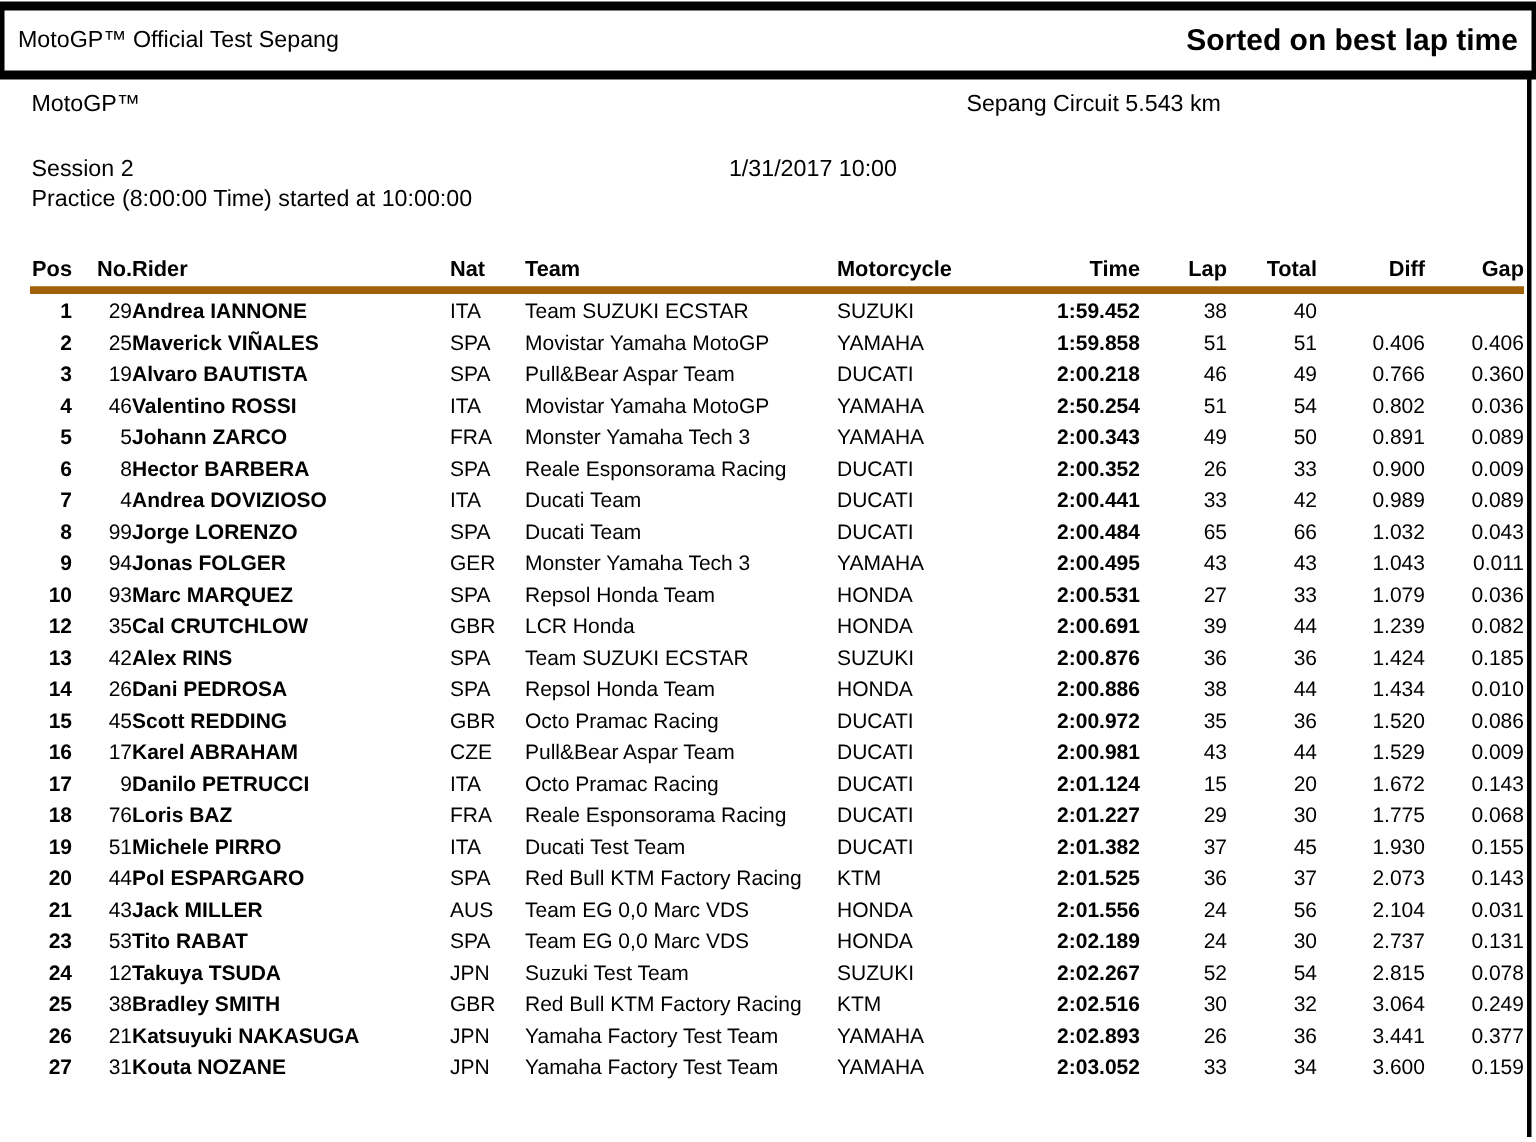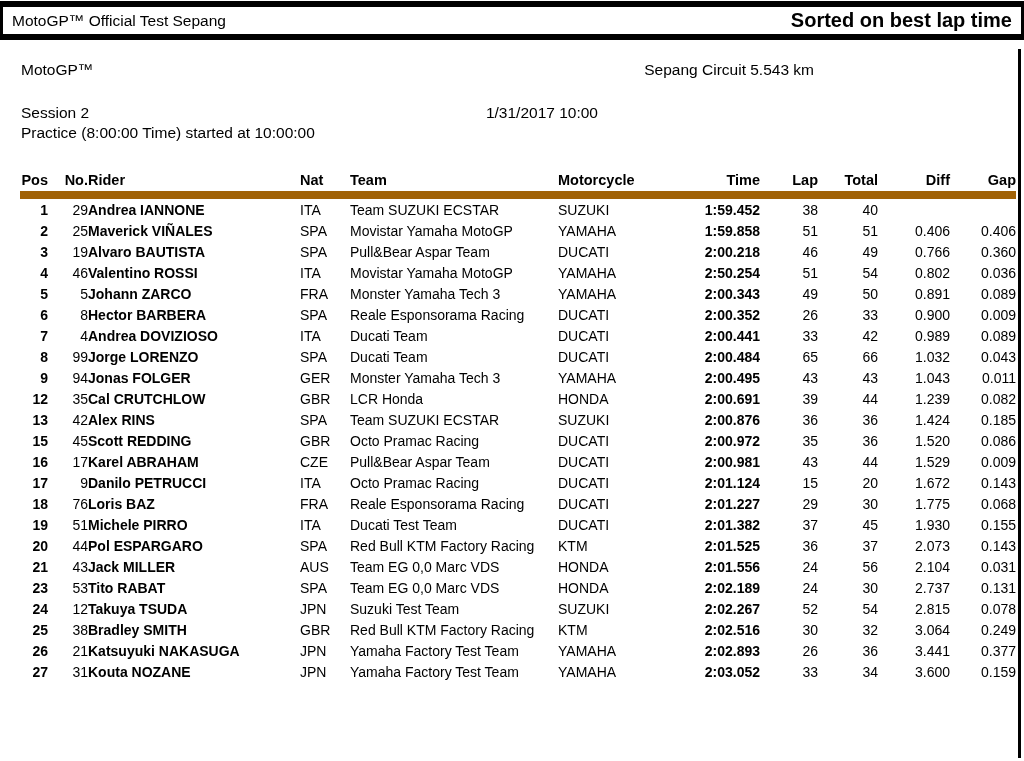--- a/index.html
+++ b/index.html
@@ -5,21 +5,21 @@
   html, body { margin:0; padding:0; }
   body {
     width:1024px; height:761px;
     background:#ffffff; color:#000;
     font-family:"Liberation Sans","DejaVu Sans",sans-serif;
     position:relative; overflow:hidden;
   }
 
   
   .header-box {
-    position:absolute; top:1px; left:0; width:1024px; height:39px;
+    position:absolute; top:1px; left:0; width:1024px; height:52px;
     box-sizing:border-box;
     border-top:6px solid #000; border-bottom:6px solid #000;
     border-left:3px solid #000; border-right:3px solid #000;
     display:flex; align-items:center; justify-content:space-between;
     padding:0 9px;
   }
   .doc-title  { font-size:15.5px; letter-spacing:0; }
   .sort-title { font-size:20px; font-weight:bold; }
 
   
@@ -32,21 +32,21 @@
   .info-line span { position:absolute; top:0; }
 
   
   table.results {
     position:absolute; left:20px; top:165px; width:996px;
     border-collapse:collapse; table-layout:fixed;
   }
   table.results th {
     font-size:14.5px; font-weight:bold; height:23px;
     vertical-align:bottom; padding:0 0 3px 0;
-    border-bottom:8px solid #a16207; white-space:nowrap;
+    border-bottom:5px solid #a16207; white-space:nowrap;
   }
   table.results td {
     font-size:14px; height:21px; padding:0;
     vertical-align:middle; white-space:nowrap; overflow:hidden;
   }
   .col-pos        { text-align:right; font-weight:bold; }
   .col-no         { text-align:right; }
   td.col-rider    { text-align:left; padding-left:18px; font-weight:bold; }
   th.col-rider    { text-align:left; padding-left:14px; }
   .col-nat        { text-align:left; padding-left:8px; }
@@ -228,20 +228,33 @@
         <td class="col-nat">GER</td>
         <td class="col-team">Monster Yamaha Tech 3</td>
         <td class="col-motorcycle">YAMAHA</td>
         <td class="col-time">2:00.495</td>
         <td class="col-lap">43</td>
         <td class="col-total">43</td>
         <td class="col-diff">1.043</td>
         <td class="col-gap">0.011</td>
       </tr>
       <tr>
+        <td class="col-pos">10</td>
+        <td class="col-no">93</td>
+        <td class="col-rider">Marc MARQUEZ</td>
+        <td class="col-nat">SPA</td>
+        <td class="col-team">Repsol Honda Team</td>
+        <td class="col-motorcycle">HONDA</td>
+        <td class="col-time">2:00.531</td>
+        <td class="col-lap">27</td>
+        <td class="col-total">33</td>
+        <td class="col-diff">1.079</td>
+        <td class="col-gap">0.036</td>
+      </tr>
+      <tr>
         <td class="col-pos">12</td>
         <td class="col-no">35</td>
         <td class="col-rider">Cal CRUTCHLOW</td>
         <td class="col-nat">GBR</td>
         <td class="col-team">LCR Honda</td>
         <td class="col-motorcycle">HONDA</td>
         <td class="col-time">2:00.691</td>
         <td class="col-lap">39</td>
         <td class="col-total">44</td>
         <td class="col-diff">1.239</td>
@@ -254,20 +267,33 @@
         <td class="col-nat">SPA</td>
         <td class="col-team">Team SUZUKI ECSTAR</td>
         <td class="col-motorcycle">SUZUKI</td>
         <td class="col-time">2:00.876</td>
         <td class="col-lap">36</td>
         <td class="col-total">36</td>
         <td class="col-diff">1.424</td>
         <td class="col-gap">0.185</td>
       </tr>
       <tr>
+        <td class="col-pos">14</td>
+        <td class="col-no">26</td>
+        <td class="col-rider">Dani PEDROSA</td>
+        <td class="col-nat">SPA</td>
+        <td class="col-team">Repsol Honda Team</td>
+        <td class="col-motorcycle">HONDA</td>
+        <td class="col-time">2:00.886</td>
+        <td class="col-lap">38</td>
+        <td class="col-total">44</td>
+        <td class="col-diff">1.434</td>
+        <td class="col-gap">0.010</td>
+      </tr>
+      <tr>
         <td class="col-pos">15</td>
         <td class="col-no">45</td>
         <td class="col-rider">Scott REDDING</td>
         <td class="col-nat">GBR</td>
         <td class="col-team">Octo Pramac Racing</td>
         <td class="col-motorcycle">DUCATI</td>
         <td class="col-time">2:00.972</td>
         <td class="col-lap">35</td>
         <td class="col-total">36</td>
         <td class="col-diff">1.520</td>

